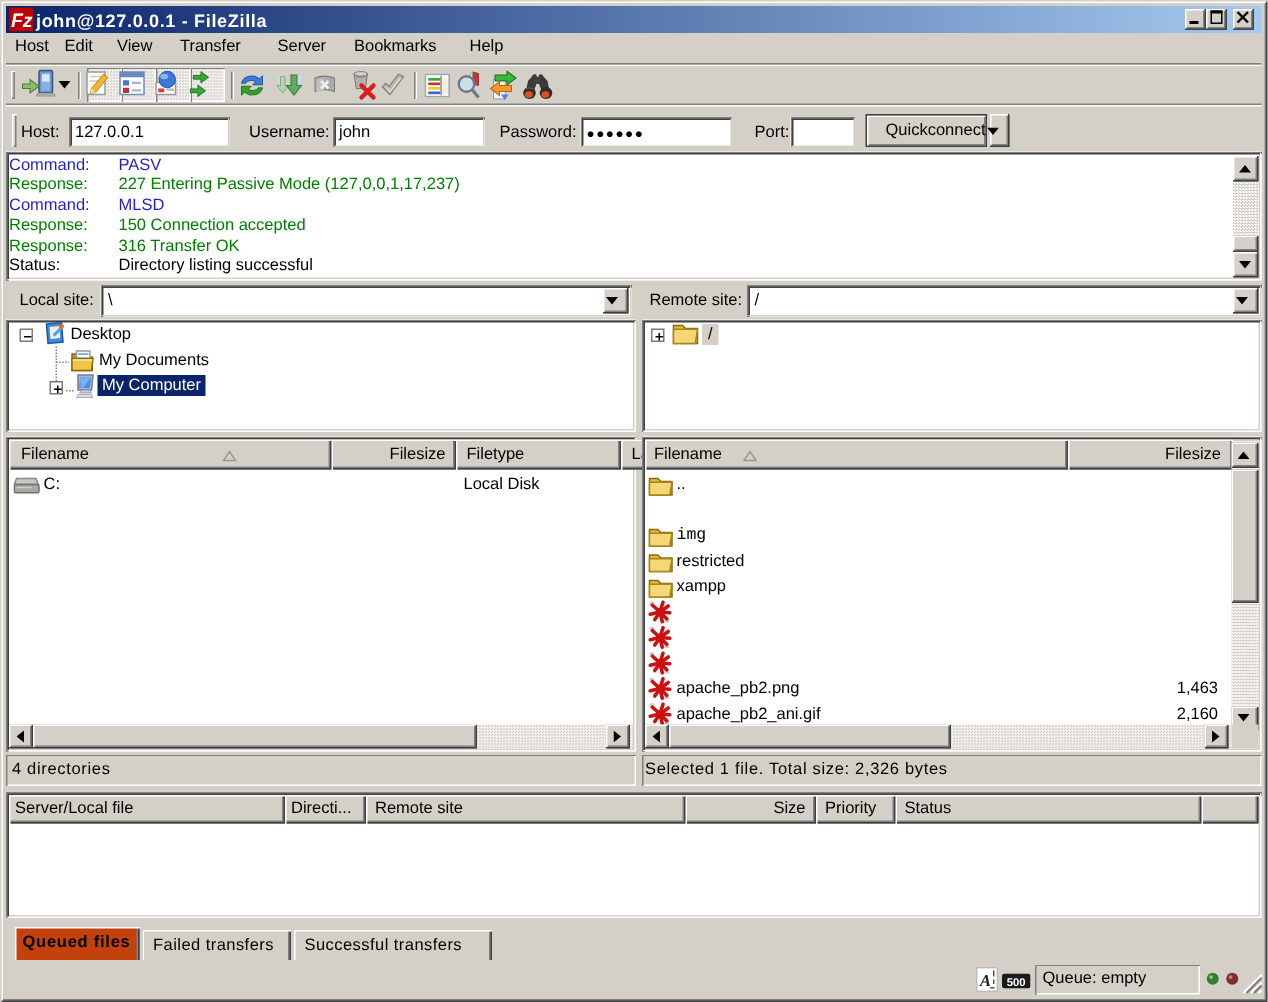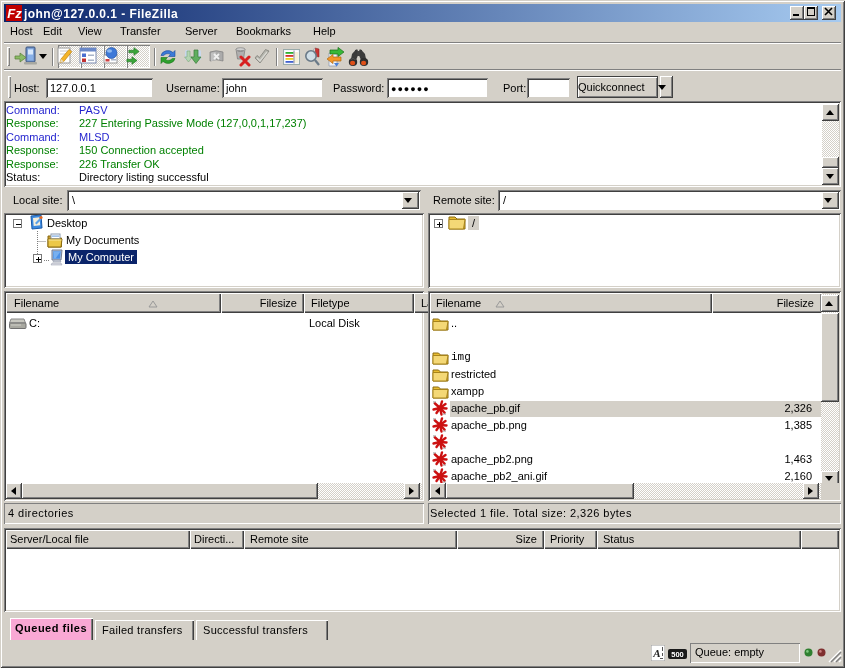--- a/index.html
+++ b/index.html
@@ -42,21 +42,21 @@
 .cbtn { position:absolute; top:2px; right:2px; width:17px; height:17px; background:#d4d0c8; box-shadow: inset -1px -1px 0 #404040, inset 1px 1px 0 #ffffff, inset -2px -2px 0 #808080, inset 2px 2px 0 #d4d0c8; }
 .white { background:#fff; }
 .treerow { position:absolute; white-space:nowrap; }
 .plusbox { position:absolute; width:9px; height:9px; background:#fff; border:1px solid #7a7a7a; }
 .plusbox:before, .plusbox:after { content:""; position:absolute; background:#000; }
 .plusbox:before { left:2px; top:4px; width:5px; height:1px; }
 .plusbox.plus:after { left:4px; top:2px; width:1px; height:5px; }
 .hstat { position:absolute; background:#d4d0c8; box-shadow: inset 0 1px 0 #808080, inset 1px 0 0 #808080, inset -1px -1px 0 #ffffff; padding:4px 0 0 4px; letter-spacing:0.45px; }
 
 .tab { position:absolute; background:#d4d0c8; box-shadow: inset 1px 1px 0 #ffffff, inset -1px 0 0 #404040, inset -2px 0 0 #808080; padding-top:4px; padding-left:7px; text-align:left; letter-spacing:0.3px; }
-.tab.active { background:#f9a8d4; font-weight:bold; padding-left:5px; letter-spacing:0.5px; }
+.tab.active { background:#c2410c; font-weight:bold; padding-left:5px; letter-spacing:0.5px; }
 
 #statusbar { left:4px; top:641px; width:837px; height:23px; }
 </style>
 </head>
 <body>
 <div id="frame" class="abs"></div>
 
 <div id="title" class="abs">
   <svg class="abs" style="left:2px;top:1px" width="16" height="16" viewBox="0 0 16 16">
     <rect x="0" y="0" width="16" height="16" fill="#c00000"></rect>
@@ -204,39 +204,39 @@
 <div id="qc" class="abs">
   <div class="grip" style="left:4px;top:6px;height:22px"></div>
   <span class="qlabel" style="left:10px">Host:</span>
   <div class="qinput" style="left:42px;width:107px">127.0.0.1</div>
   <span class="qlabel" style="left:162px">Username:</span>
   <div class="qinput" style="left:218px;width:101px">john</div>
   <span class="qlabel" style="left:329px">Password:</span>
   <div class="qinput" style="left:383px;width:101px;font-size:9px;letter-spacing:1px;padding-top:6px">●●●●●●</div>
   <span class="qlabel" style="left:499px">Port:</span>
   <div class="qinput" style="left:523px;width:43px"></div>
-  <div class="abs" style="left:573px;top:6px;width:81px;height:22px;background:#d4d0c8;border:1px solid #404040;box-shadow: inset 1px 1px 0 #ffffff, inset -1px -1px 0 #808080;text-align:left;padding-top:4px">Quickconnect</div>
+  <div class="abs" style="left:573px;top:6px;width:81px;height:22px;background:#d4d0c8;border:1px solid #404040;box-shadow: inset 1px 1px 0 #ffffff, inset -1px -1px 0 #808080;text-align:right;padding-top:4px">Quickconnect</div>
   <div class="abs" style="left:656px;top:6px;width:13px;height:22px;background:#d4d0c8;box-shadow: inset -1px -1px 0 #404040, inset 1px 1px 0 #ffffff, inset -2px -2px 0 #808080;">
     <svg width="9" height="6" style="position:absolute;left:-2px;top:9px">
         <path d="M0,0 h8 l-4,5 z" fill="#000"></path>
       </svg>
   </div>
 </div>
 
 <div id="log" class="abs sunk2">
   <div class="line c-cmd" style="top:3px">Command:</div>
     <div class="line c-cmd" style="top:3px;left:75px">PASV</div>
   <div class="line c-resp" style="top:16px">Response:</div>
     <div class="line c-resp" style="top:16px;left:75px">227 Entering Passive Mode (127,0,0,1,17,237)</div>
   <div class="line c-cmd" style="top:30px">Command:</div>
     <div class="line c-cmd" style="top:30px;left:75px">MLSD</div>
   <div class="line c-resp" style="top:43px">Response:</div>
     <div class="line c-resp" style="top:43px;left:75px">150 Connection accepted</div>
   <div class="line c-resp" style="top:57px">Response:</div>
-    <div class="line c-resp" style="top:57px;left:75px">226 Transfer OK</div>
+    <div class="line c-resp" style="top:57px;left:75px">316 Transfer OK</div>
   <div class="line" style="top:70px">Status:</div>
     <div class="line" style="top:70px;left:75px">Directory listing successful</div>
 
   <div class="abs dither" style="left:818px;top:3px;width:17px;height:81px"></div>
   <div class="sbtn" style="left:818px;top:3px;width:17px;height:17px">
       <svg width="9" height="6" style="position:absolute;left:4px;top:6px">
         <path d="M4,0 l4,5 h-8 z" fill="#000"></path>
       </svg>
     </div>
   <div class="thumb" style="left:818px;top:56px;width:17px;height:11px"></div>
@@ -425,24 +425,20 @@
                 <line x1="8" y1="8" x2="12.5" y2="12.5"></line>
                 <line x1="8" y1="8" x2="9.5" y2="14.5"></line>
                 <line x1="8" y1="8" x2="4.5" y2="13"></line>
                 <line x1="8" y1="8" x2="1.5" y2="9.5"></line>
                 <line x1="8" y1="8" x2="3" y2="3.5"></line>
               </g>
               <circle cx="8" cy="8" r="2.2"></circle>
             </g>
           </svg>
         </div>
-        <div class="abs" style="left:20px;top:1px;right:0;height:16px;background:#d4d0c8;">
-          <span class="abs" style="left:1px;top:1px">apache_pb.gif</span>
-          <span class="abs" style="right:9px;top:1px">2,326</span>
-        </div>
       </div>
       <div class="abs" style="left:0;top:102px;width:391px;height:17px">
         <div class="abs" style="left:0;top:0;width:20px;height:17px">
           <svg class="abs" style="left:2px;top:0" width="16" height="16" viewBox="0 0 16 16">
             <rect x="1" y="1" width="3" height="3" fill="#c8c8c8"></rect>
             <rect x="11" y="12" width="3" height="3" fill="#c8c8c8"></rect>
             <g stroke="#cc1111" fill="#cc1111" stroke-linecap="round">
               <g stroke-width="2.4">
                 <line x1="8" y1="8" x2="10" y2="1.5"></line>
                 <line x1="8" y1="8" x2="13.5" y2="4"></line>
@@ -450,24 +446,20 @@
                 <line x1="8" y1="8" x2="12.5" y2="12.5"></line>
                 <line x1="8" y1="8" x2="9.5" y2="14.5"></line>
                 <line x1="8" y1="8" x2="4.5" y2="13"></line>
                 <line x1="8" y1="8" x2="1.5" y2="9.5"></line>
                 <line x1="8" y1="8" x2="3" y2="3.5"></line>
               </g>
               <circle cx="8" cy="8" r="2.2"></circle>
             </g>
           </svg>
         </div>
-        <div class="abs" style="left:20px;top:1px;right:0;height:16px;">
-          <span class="abs" style="left:1px;top:1px">apache_pb.png</span>
-          <span class="abs" style="right:9px;top:1px">1,385</span>
-        </div>
       </div>
       <div class="abs" style="left:0;top:119px;width:391px;height:17px">
         <div class="abs" style="left:0;top:0;width:20px;height:17px">
           <svg class="abs" style="left:2px;top:0" width="16" height="16" viewBox="0 0 16 16">
             <rect x="1" y="1" width="3" height="3" fill="#c8c8c8"></rect>
             <rect x="11" y="12" width="3" height="3" fill="#c8c8c8"></rect>
             <g stroke="#cc1111" fill="#cc1111" stroke-linecap="round">
               <g stroke-width="2.4">
                 <line x1="8" y1="8" x2="10" y2="1.5"></line>
                 <line x1="8" y1="8" x2="13.5" y2="4"></line>

